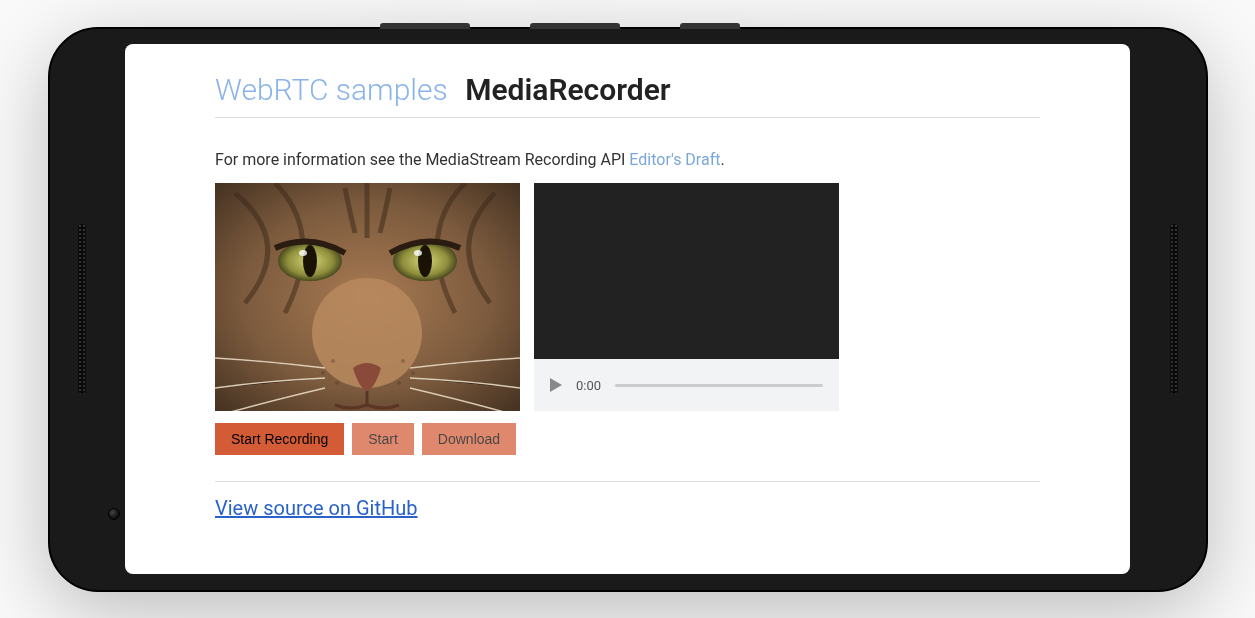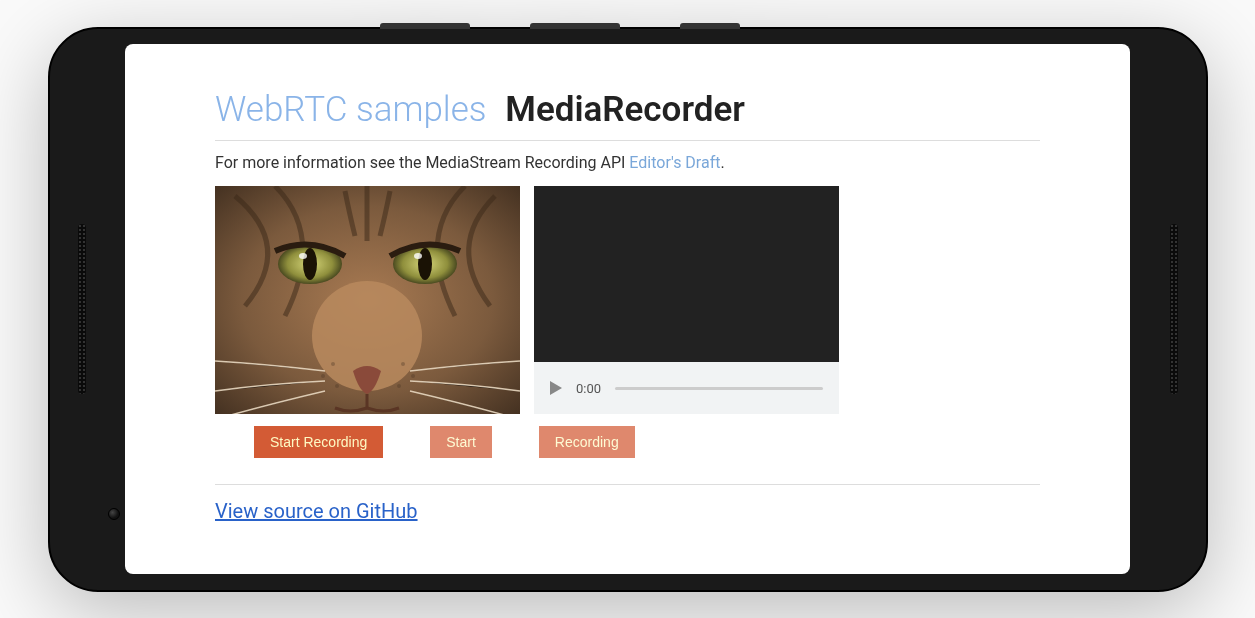--- a/index.html
+++ b/index.html
@@ -64,37 +64,36 @@
 .screen {
   background: #fff;
   width: 1005px;
   height: 530px;
   border-radius: 8px;
   overflow: hidden;
   padding: 28px 90px 10px 90px;
   position: relative;
 }
 .page-title {
-  font-size: 35px;
+  font-size: 30px;
   font-weight: 400;
   color: #222;
   padding-bottom: 10px;
   border-bottom: 1px solid #ddd;
-  margin-top: 17px;
 }
 .page-title .link-part {
   color: #8ab4e8;
   font-weight: 300;
 }
 .page-title .bold-part {
   font-weight: 600;
   margin-left: 10px;
 }
 .description {
-  margin-top: 12px;
+  margin-top: 32px;
   font-size: 16px;
   color: #333;
 }
 .description a { color: #7aa7d9; text-decoration: none; }
 .media-row {
   display: flex;
   gap: 14px;
   margin-top: 14px;
 }
 .video-box {
@@ -133,27 +132,26 @@
   background: #ccc;
   border-radius: 2px;
 }
 .button-row {
   display: flex;
   gap: 8px;
   margin-top: 12px;
 }
 .btn-orange {
   background: #d35b35;
-  color: #fef9c3;
+  color: #000000;
   border: none;
   font-size: 14px;
   padding: 8px 16px;
   font-weight: 500;
   cursor: pointer;
-  margin-left: 39px;
 }
 .btn-orange.faded { opacity: 0.72; }
 .hr2 {
   border: none;
   border-top: 1px solid #ddd;
   margin-top: 26px;
 }
 .source-link {
   display: inline-block;
   margin-top: 14px;
@@ -260,21 +258,21 @@
             <div class="play-icon"></div>
             <div class="time">0:00</div>
             <div class="track"></div>
           </div>
         </div>
       </div>
 
       <div class="button-row">
         <button class="btn-orange">Start Recording</button>
         <button class="btn-orange faded">Start</button>
-        <button class="btn-orange faded">Recording</button>
+        <button class="btn-orange faded">Download</button>
       </div>
 
       <hr class="hr2">
 
       <a href="#" class="source-link">View source on GitHub</a>
 
     </div>
   </div>
 </div>
 

